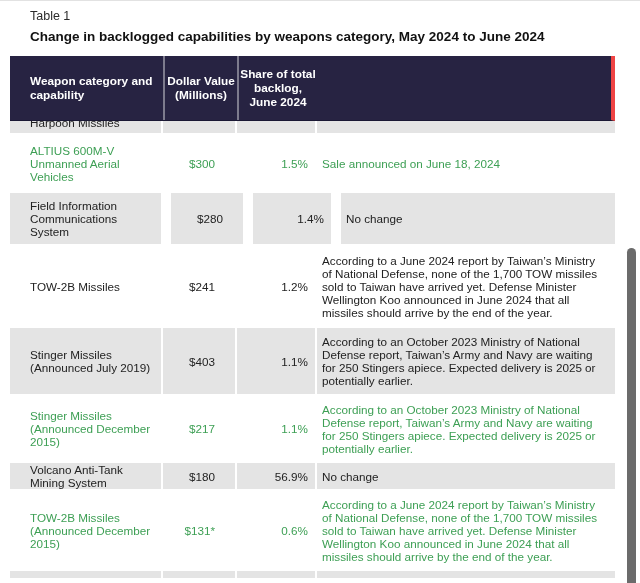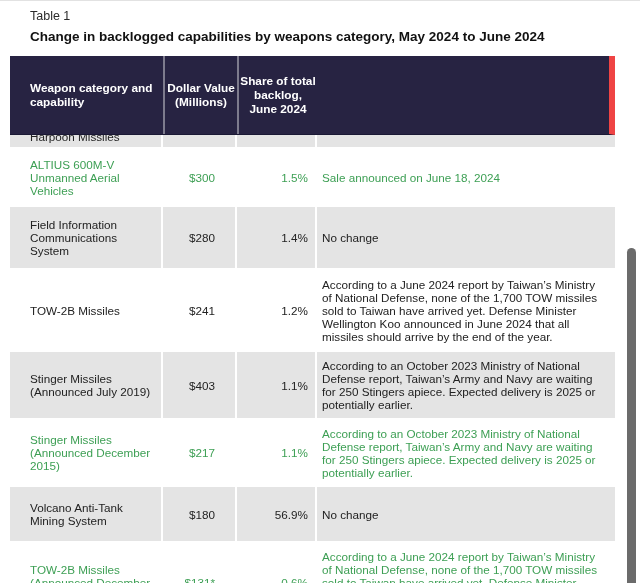--- a/index.html
+++ b/index.html
@@ -18,23 +18,23 @@
     border-top:1px solid #e2e2e2;
     box-sizing:border-box;
     font-family:"Liberation Sans","DejaVu Sans",sans-serif;
     color:var(--text);
   }
   .head-area{margin:8px 30px 12px 30px;}
   .kicker{font-size:12.5px;color:#2b2b2b;}
   .title{margin-top:6px;font-size:13.5px;font-weight:bold;color:#111;}
   .tbl{width:605px;margin:11px 0 0 10px;font-size:11.7px;line-height:13px;}
   .thead{
-    display:flex;height:79px;background:var(--navy);color:#fff;
+    display:flex;height:65px;background:var(--navy);color:#fff;
     font-weight:bold;font-size:11.8px;line-height:14px;
-    border-bottom:1px solid #1a1834;border-right:6px solid #ef4444;
+    border-bottom:1px solid #1a1834;border-right:4px solid #ef4444;
     box-sizing:border-box;
     margin-top:9px;
   }
   .hc{display:flex;align-items:center;box-sizing:border-box;}
   .hc1{width:153px;padding:0 8px 0 20px;}
   .hc2{width:74px;justify-content:center;text-align:center;border-left:2px solid rgba(255,255,255,0.4);}
   .hc3{width:80px;justify-content:center;text-align:center;border-left:2px solid rgba(255,255,255,0.4);}
   .hc4{flex:1;justify-content:center;text-align:center;border-left:2px solid rgba(255,255,255,0.4);}
   .row{display:flex;margin-top:2px;overflow:hidden;}
   .row.first{margin-top:0;}
@@ -84,21 +84,21 @@
           <div class="cell c2">
             <span>$300</span>
           </div>
           <div class="cell c3">
             <span>1.5%</span>
           </div>
           <div class="cell c4">
             <span>Sale announced on June 18, 2024</span>
           </div>
         </div>
-        <div class="row gray" style="height: 61px;">
+        <div class="row gray" style="height: 51px; gap: 8px;">
           <div class="cell c1">
             <span>Field Information Communications System</span>
           </div>
           <div class="cell c2">
             <span>$280</span>
           </div>
           <div class="cell c3">
             <span>1.4%</span>
           </div>
           <div class="cell c4">
@@ -140,21 +140,21 @@
           <div class="cell c2">
             <span>$217</span>
           </div>
           <div class="cell c3">
             <span>1.1%</span>
           </div>
           <div class="cell c4">
             <span>According to an October 2023 Ministry of National Defense report, Taiwan’s Army and Navy are waiting for 250 Stingers apiece. Expected delivery is 2025 or potentially earlier.</span>
           </div>
         </div>
-        <div class="row gray" style="height: 54px;">
+        <div class="row gray" style="height: 26px;">
           <div class="cell c1">
             <span>Volcano Anti-Tank Mining System</span>
           </div>
           <div class="cell c2">
             <span>$180</span>
           </div>
           <div class="cell c3">
             <span>56.9%</span>
           </div>
           <div class="cell c4">

